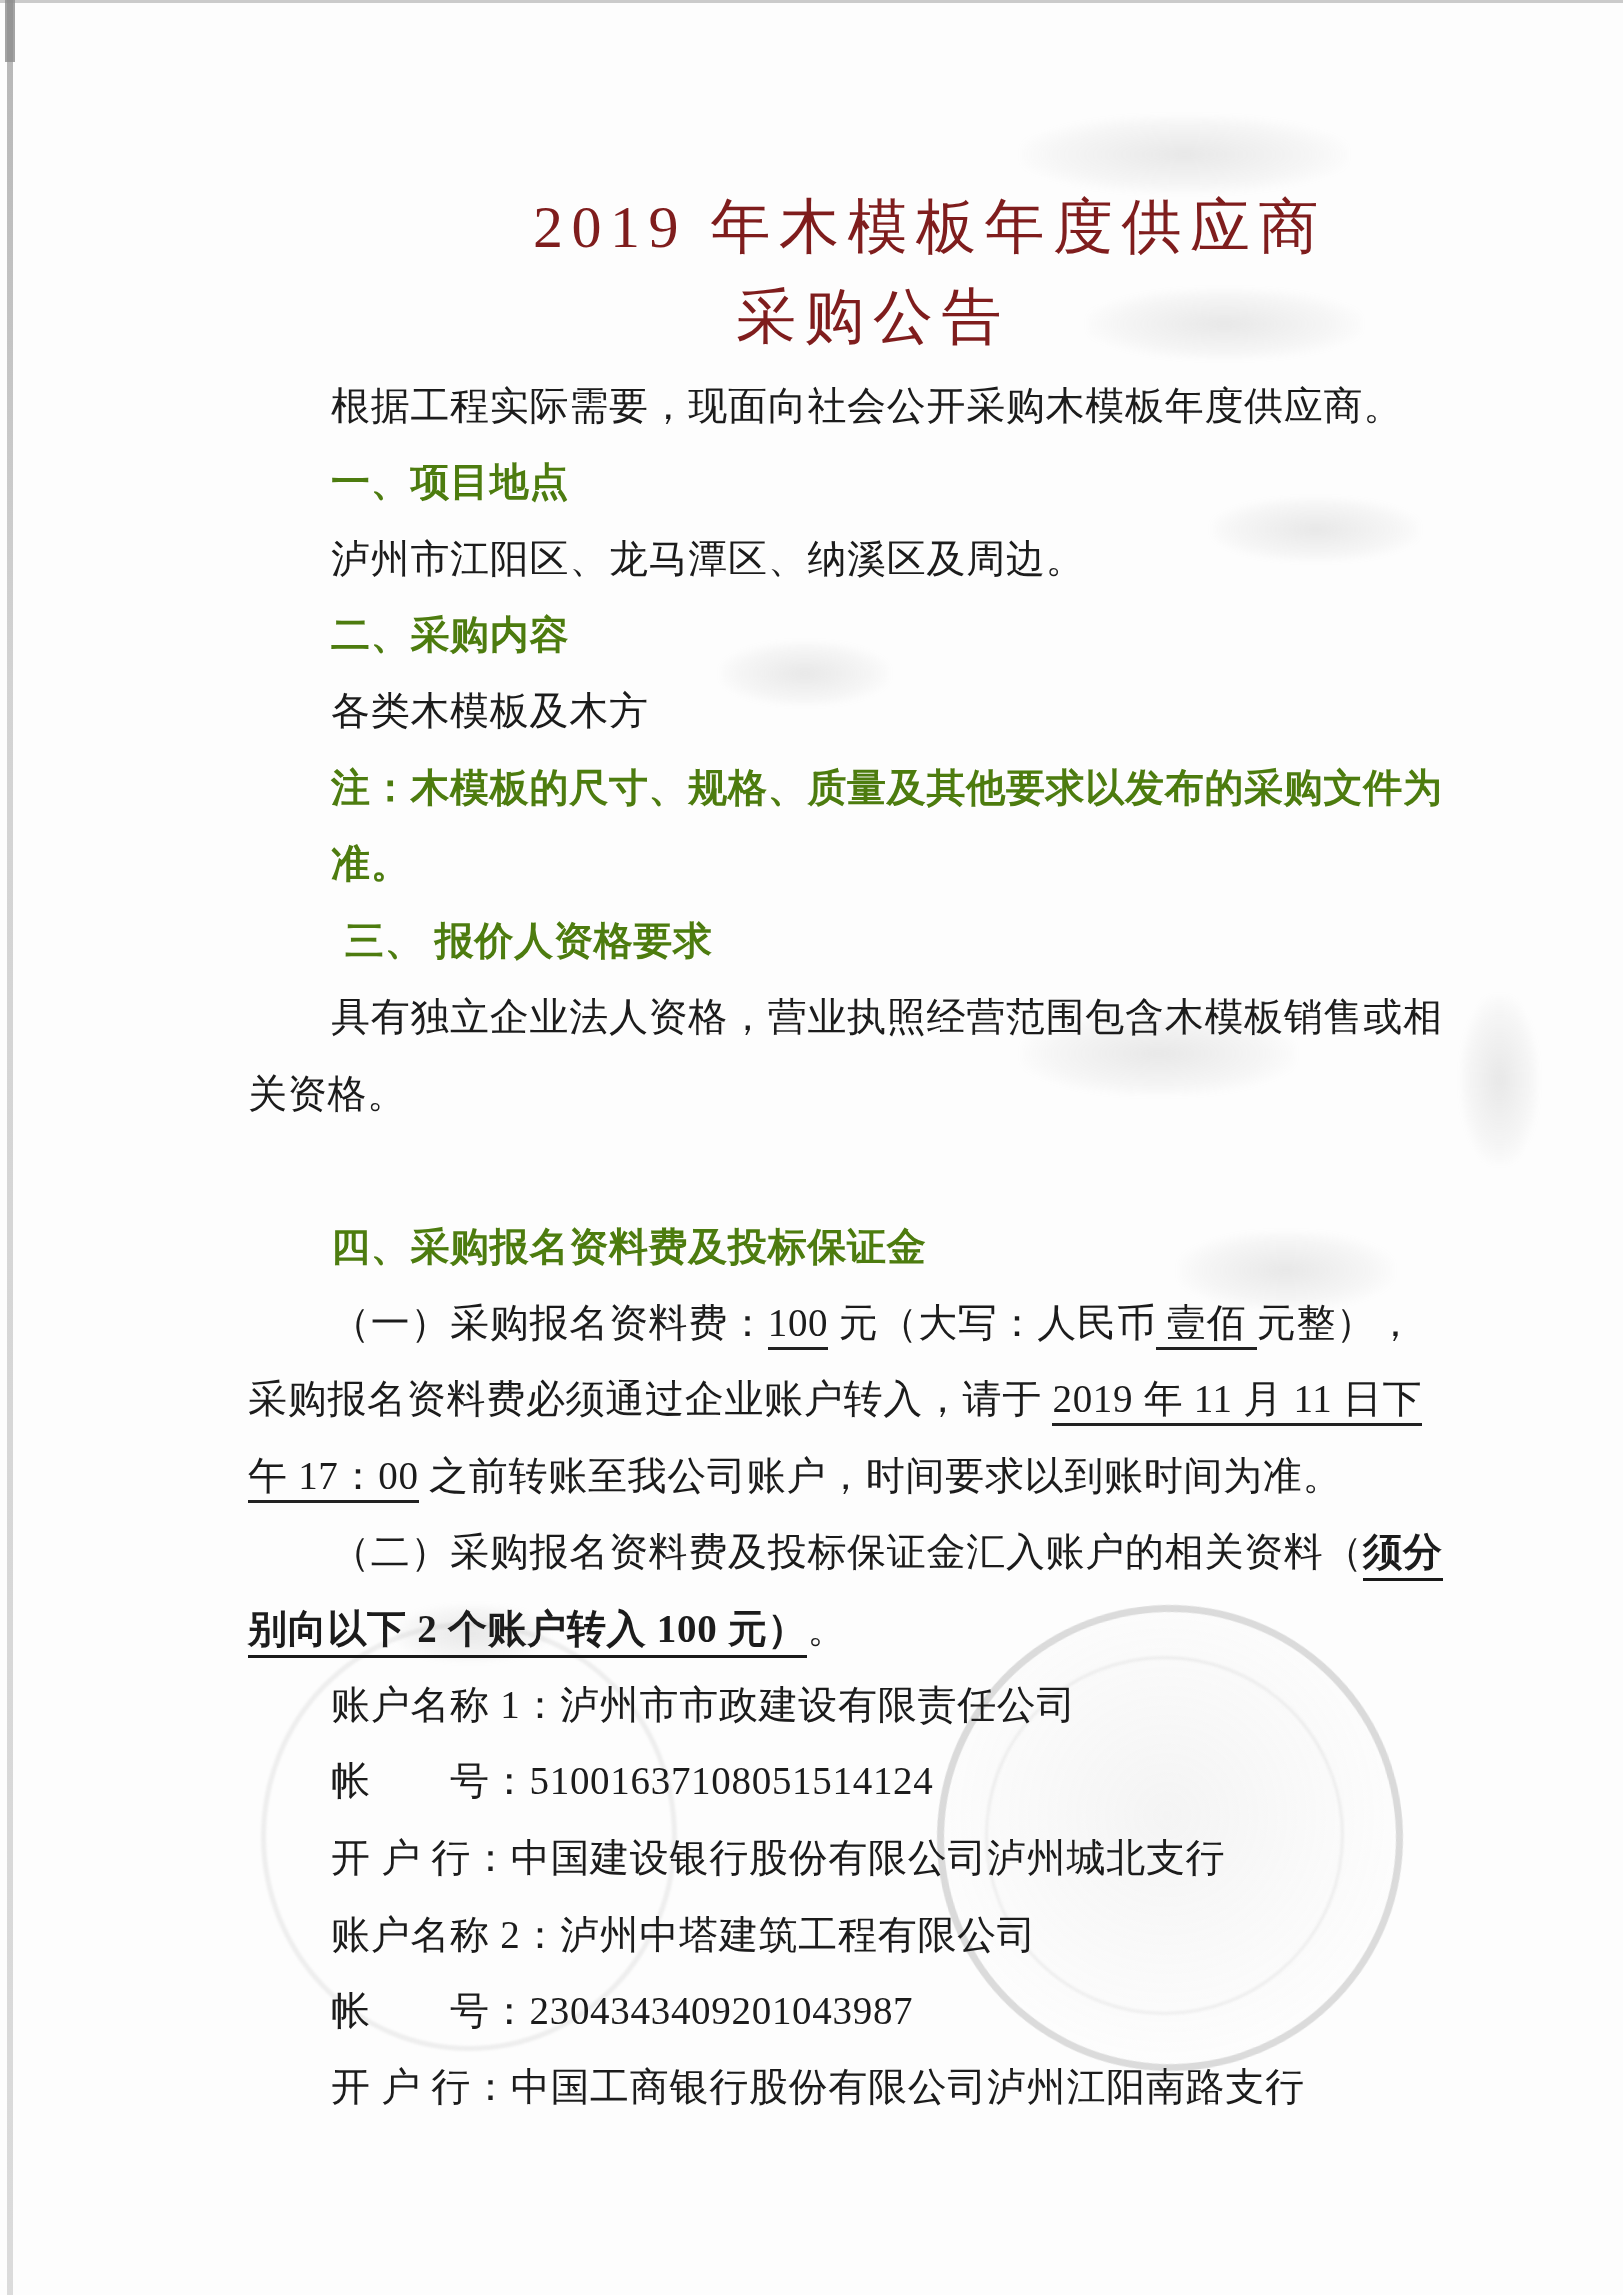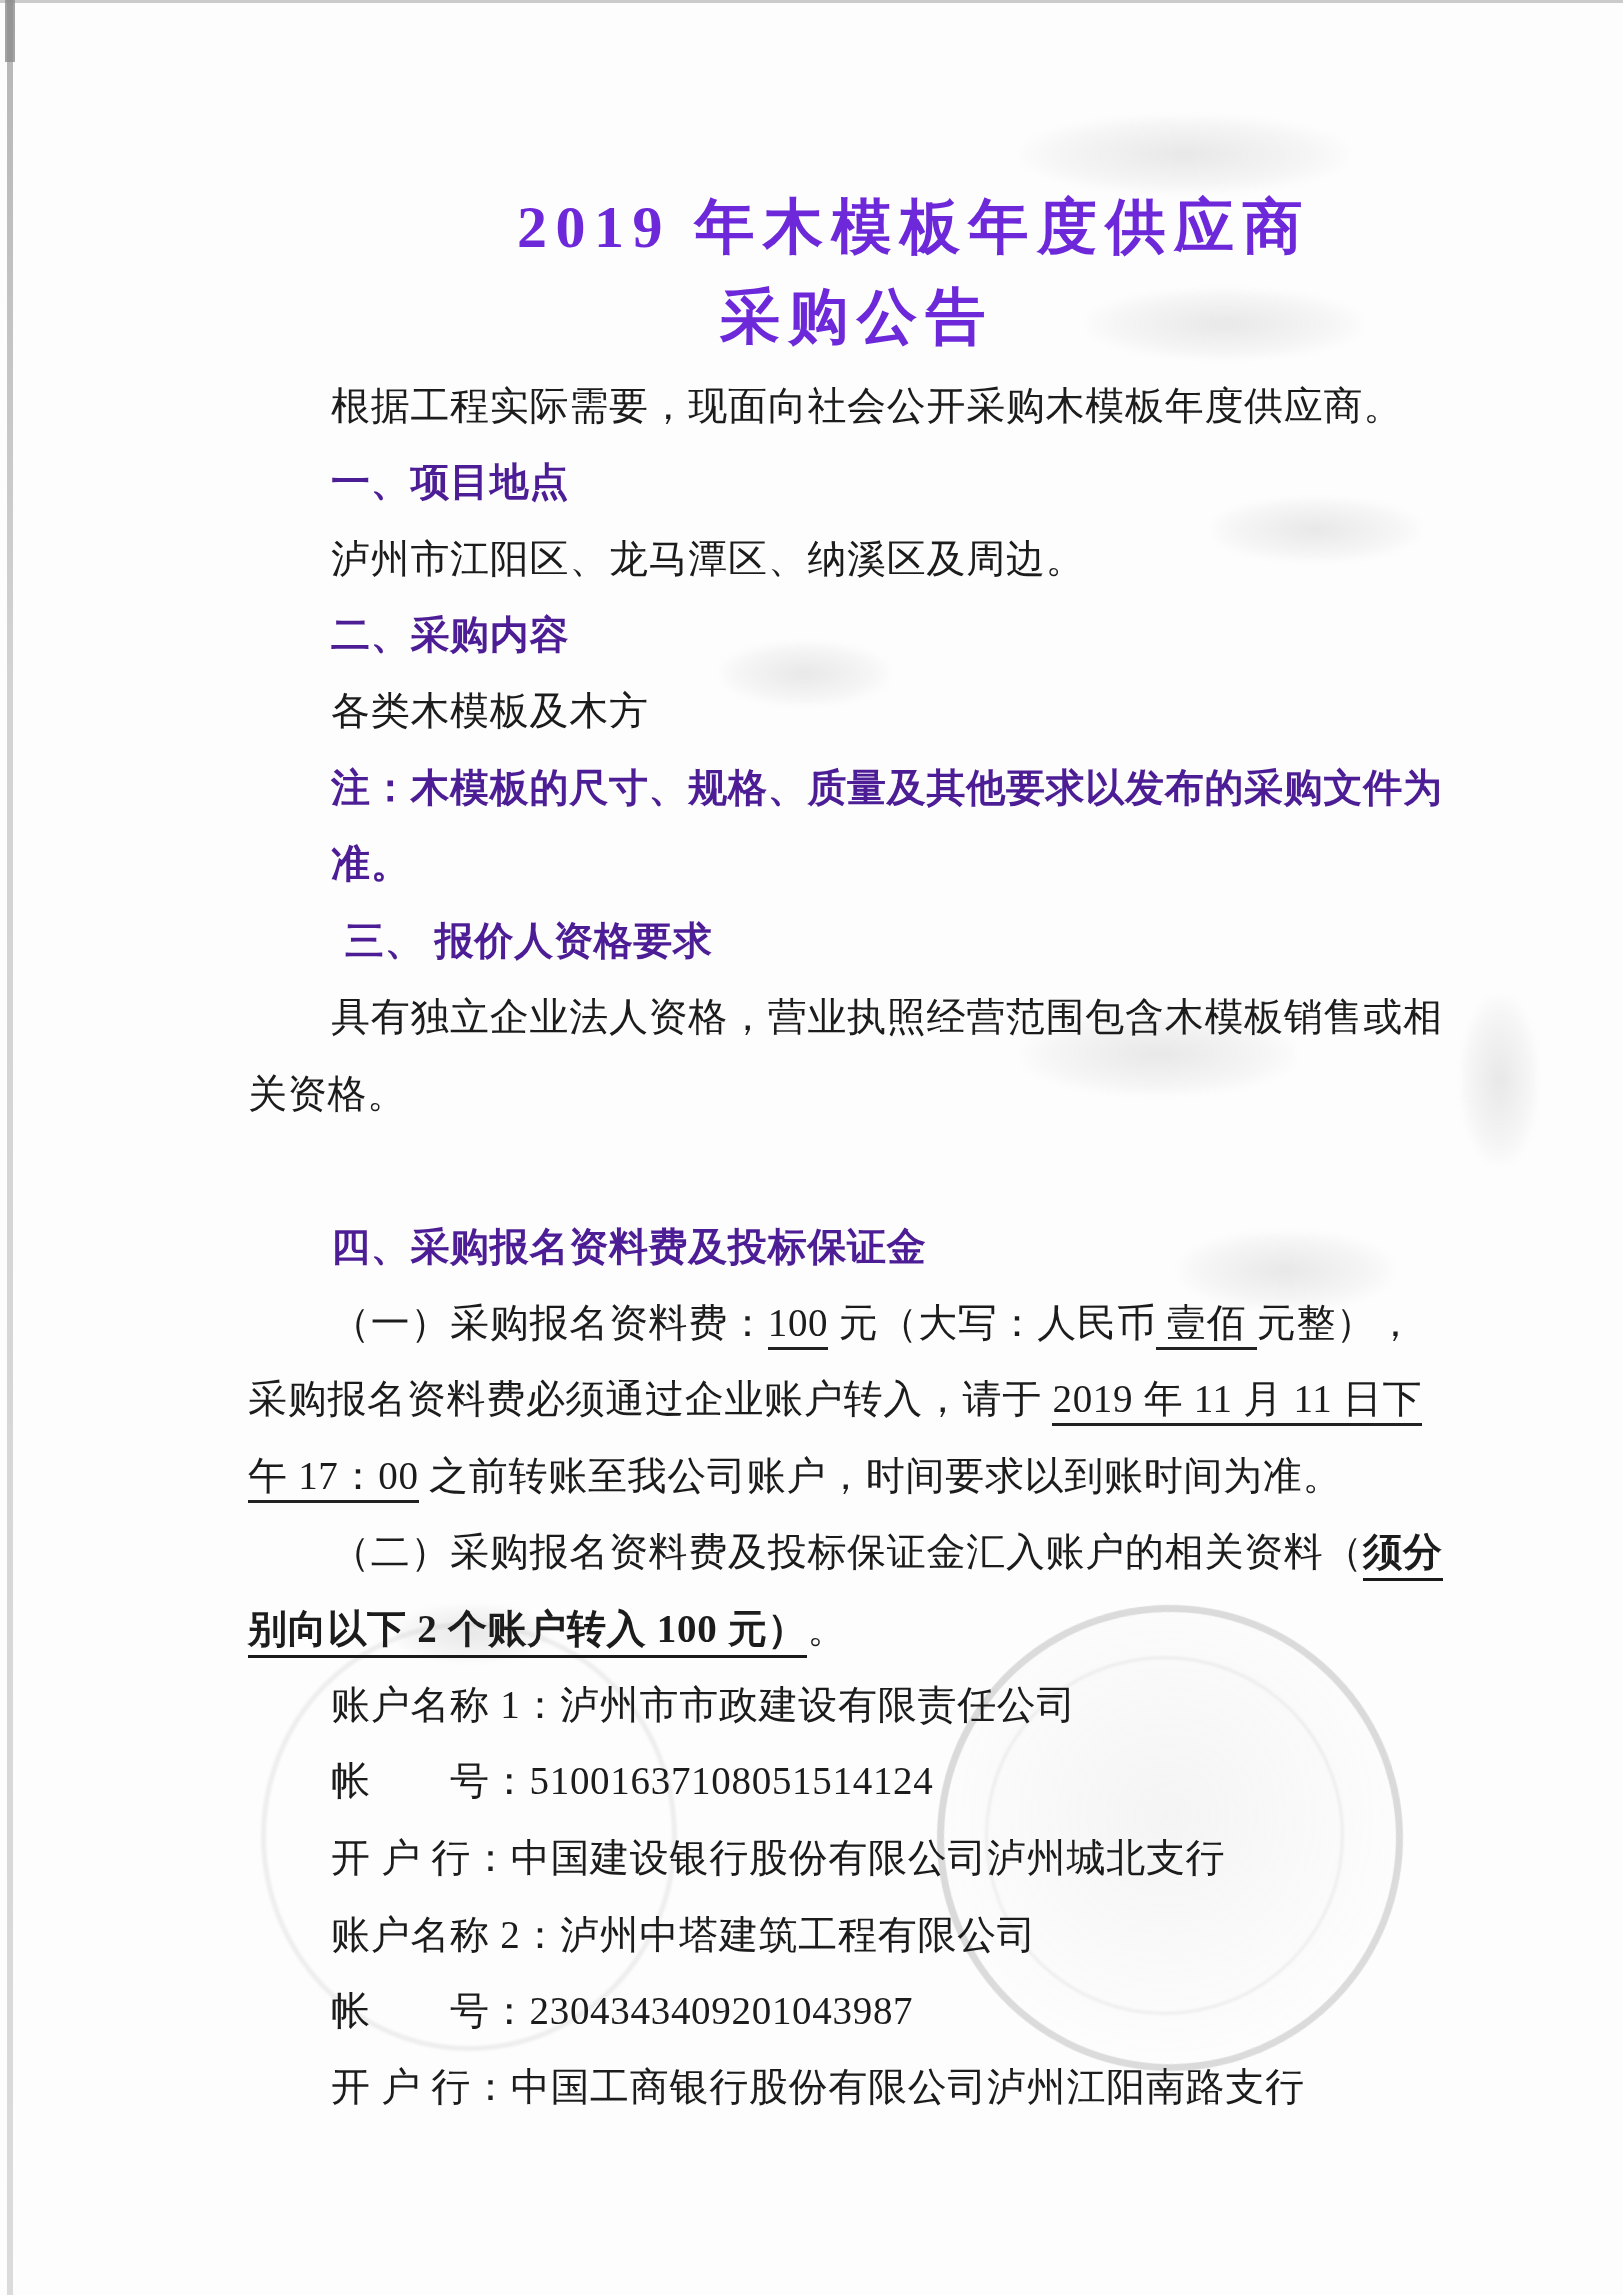--- a/index.html
+++ b/index.html
@@ -32,28 +32,28 @@
   
   .line {
     position: absolute;
     font-size: 39px; line-height: 48px;
     letter-spacing: 0.7px;
     white-space: nowrap;
     color: #1c1c1c;
   }
   .indent { left: 331px; }
   .flush  { left: 248px; }
-  .bold   { font-weight: 700; color: #4c1d95; }
+  .bold   { font-weight: 700; color: #4d7c0f; }
   .u  { border-bottom: 3.3px solid #222; padding-bottom: 3.3px; }
   .ub { border-bottom: 3.9px solid #1a1a1a; padding-bottom: 4.6px; font-weight: 700; }
   .title {
     position: absolute;
-    font-weight: 700; color: #6d28d9;
+    font-weight: 400; color: #7f1d1d;
     font-size: 60px; line-height: 68px;
-    letter-spacing: 8.5px; white-space: nowrap;
+    letter-spacing: 8.5px; white-space: nowrap; margin-left: 16px;
   }
   
   .stamp-right {
     position: absolute; left: 937px; top: 1605px;
     width: 452px; height: 452px;
     border: 7.2px solid rgba(140,140,140,0.30);
     border-radius: 50%;
     background: radial-gradient(circle at 50% 45%, rgba(170,170,170,0.10), rgba(170,170,170,0.02) 60%, transparent 75%);
     transform: rotate(-7deg);
     filter: blur(0.7px);

